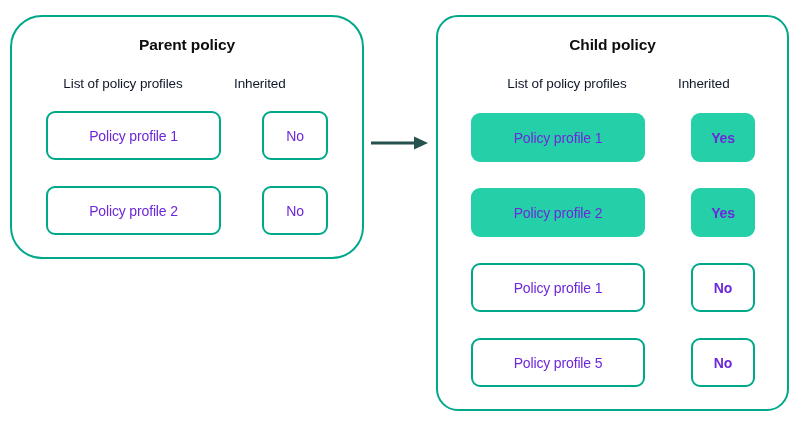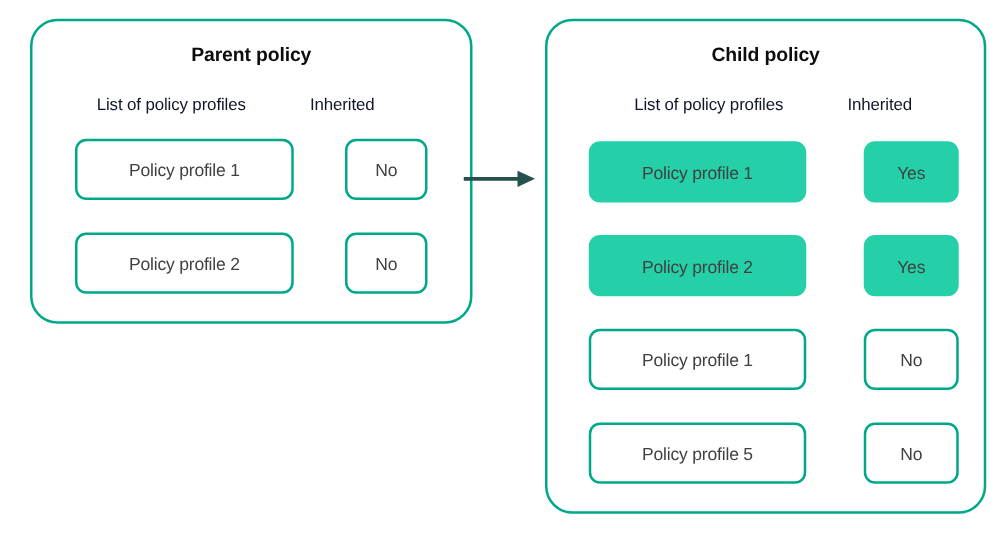--- a/index.html
+++ b/index.html
@@ -23,24 +23,25 @@
 
   
   .panel {
     position: absolute;
     box-sizing: border-box;
     border: 2px solid #00a88a;
     border-radius: 22px;
     background: #ffffff;
   }
   #panel-parent {
-    left: 24px;
+    left: 10px;
     top: 15px;
     width: 354px;
     height: 244px;
+    border-radius: 32px;
   }
   #panel-child {
     left: 436px;
     top: 15px;
     width: 353px;
     height: 396px;
   }
 
   .panel-title {
     position: absolute;
@@ -91,21 +92,21 @@
   .chip {
     position: absolute;
     box-sizing: border-box;
     border: 2px solid #00a88a;
     border-radius: 9px;
     background: #ffffff;
     display: flex;
     align-items: center;
     justify-content: center;
     font-size: 14px;
-    color: #404040;
+    color: #6d28d9;
     letter-spacing: -0.15px;
     height: 49px;
     top: 0;
     white-space: nowrap;
   }
   .chip.filled {
     background: #25d0a8;
     border-color: #25d0a8;
   }
   .chip.profile {
@@ -119,21 +120,21 @@
 
   
   #panel-parent .row { left: 34px; width: 294px; }
   #panel-parent .chip.flag { left: 216px; }
   #panel-parent .row-0 { top: 94px; }
   #panel-parent .row-1 { top: 169px; }
 
   
   #panel-child .row { left: 33px; width: 286px; }
   #panel-child .chip.profile { width: 174px; }
-  #panel-child .chip.flag { left: 220px; width: 76px; }
+  #panel-child .chip.flag { left: 220px; width: 64px; font-weight: bold; }
   #panel-child .row-0 { top: 96px; }
   #panel-child .row-1 { top: 171px; }
   #panel-child .row-2 { top: 246px; }
   #panel-child .row-3 { top: 321px; }
 
   
   #arrow {
     position: absolute;
     left: 370px;
     top: 131px;

